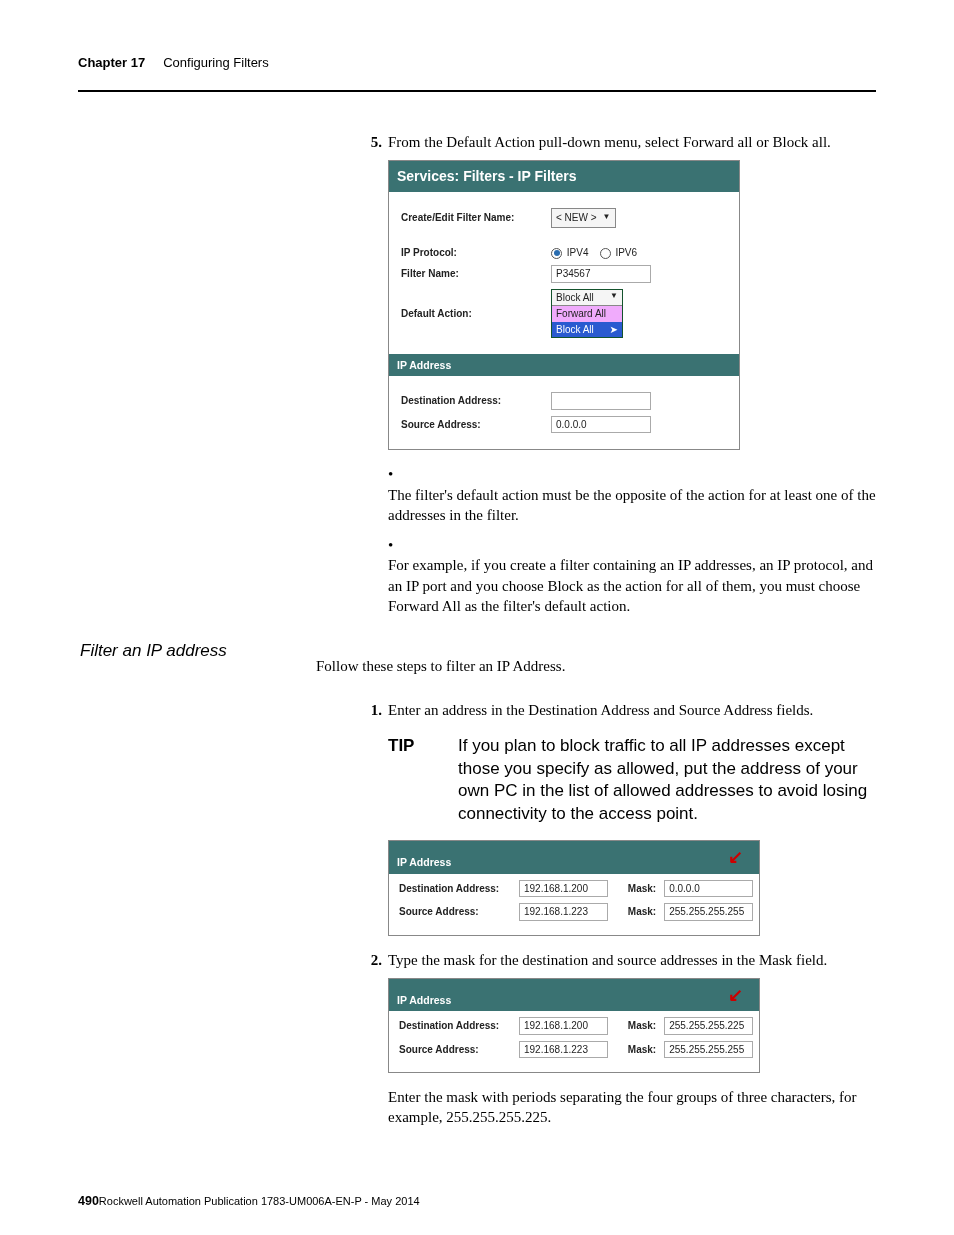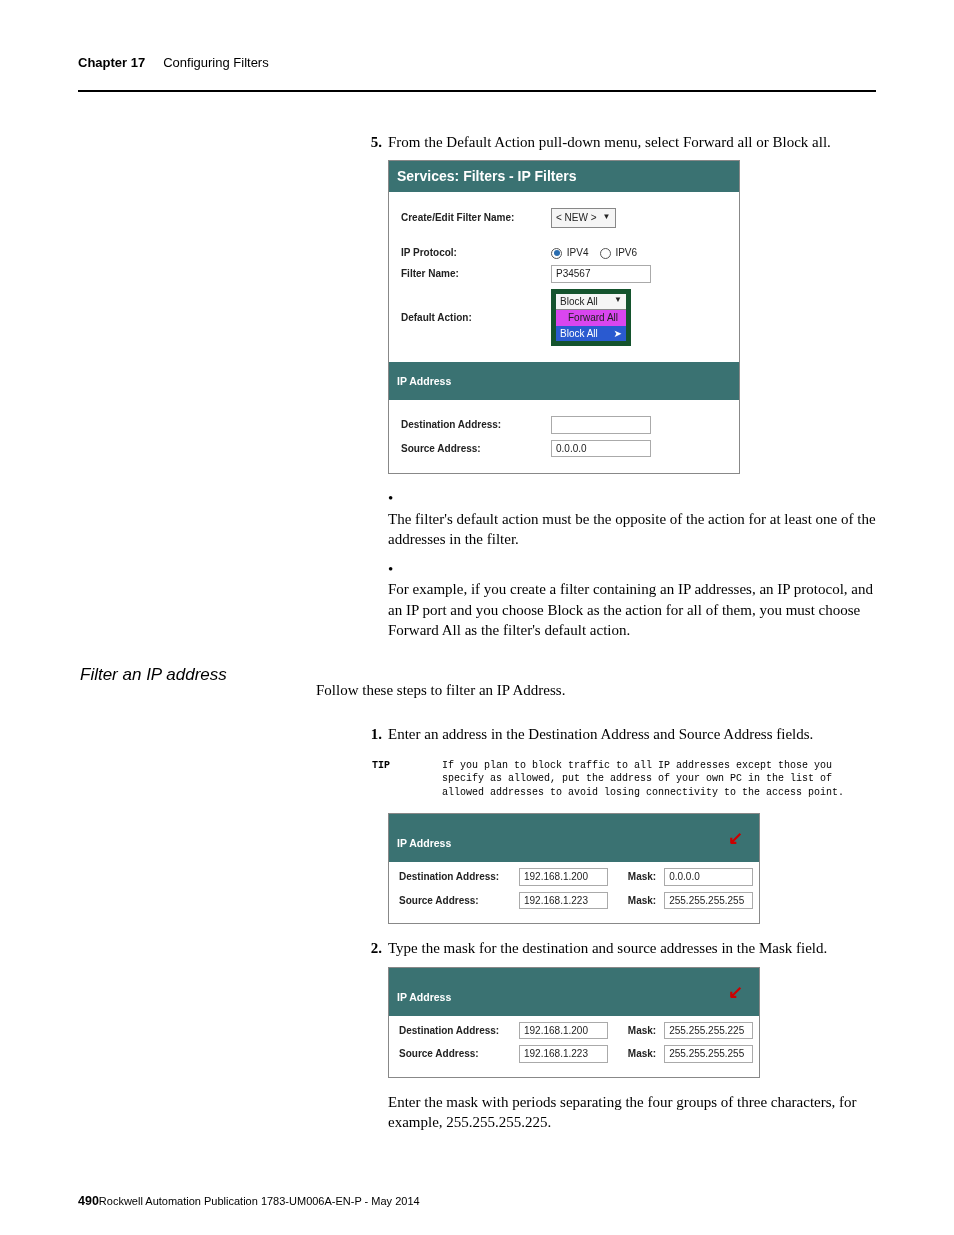--- a/index.html
+++ b/index.html
@@ -125,44 +125,43 @@
     padding: 1px 4px;
     font-size: 10px;
     background: #fff;
     display: inline-block;
     width: 90px;
   }
   .section-bar {
     background: #3a7272;
     color: #fff;
     font-weight: bold;
-    padding: 12px 8px;
+    padding: 4px 8px;
     font-size: 10.5px;
     position: relative;
   }
   .dropdown-open {
     position: absolute;
     left: 150px;
     top: -32px;
-    border: 5px solid #14532d;
-    background: #d946ef;
+    border: 1px solid #14532d;
+    background: #f0abfc;
     font-size: 10px;
     width: 70px;
     z-index: 5;
   }
   .dropdown-top {
     border-bottom: 1px solid #888;
     padding: 1px 4px;
     display: flex;
     justify-content: space-between;
     background: #f5f5f5;
   }
   .dropdown-item {
     padding: 1px 4px;
-    margin-left: 8px;
   }
   .dropdown-sel {
     background: #2a5ad0;
     color: #fff;
     padding: 1px 4px;
     display: flex;
     justify-content: space-between;
   }
   .p1-default-row {
     position: relative;
@@ -195,23 +194,23 @@
     font-size: 17px;
   }
   .intro-text {
     margin-left: -44px;
     margin-top: 40px;
     margin-bottom: 24px;
   }
 
   .tip-row {
     display: flex;
-    margin: 14px 0 14px 12px;
-    font-family: Liberation Mono, monospace;
-    font-size: 10px;
+    margin: 14px 0 14px 28px;
+    font-family: Liberation Sans, sans-serif;
+    font-size: 17px;
     line-height: 1.35;
   }
   .tip-label {
     font-weight: bold;
     width: 70px;
     flex-shrink: 0;
   }
   .tip-text {
     flex: 1;
   }

